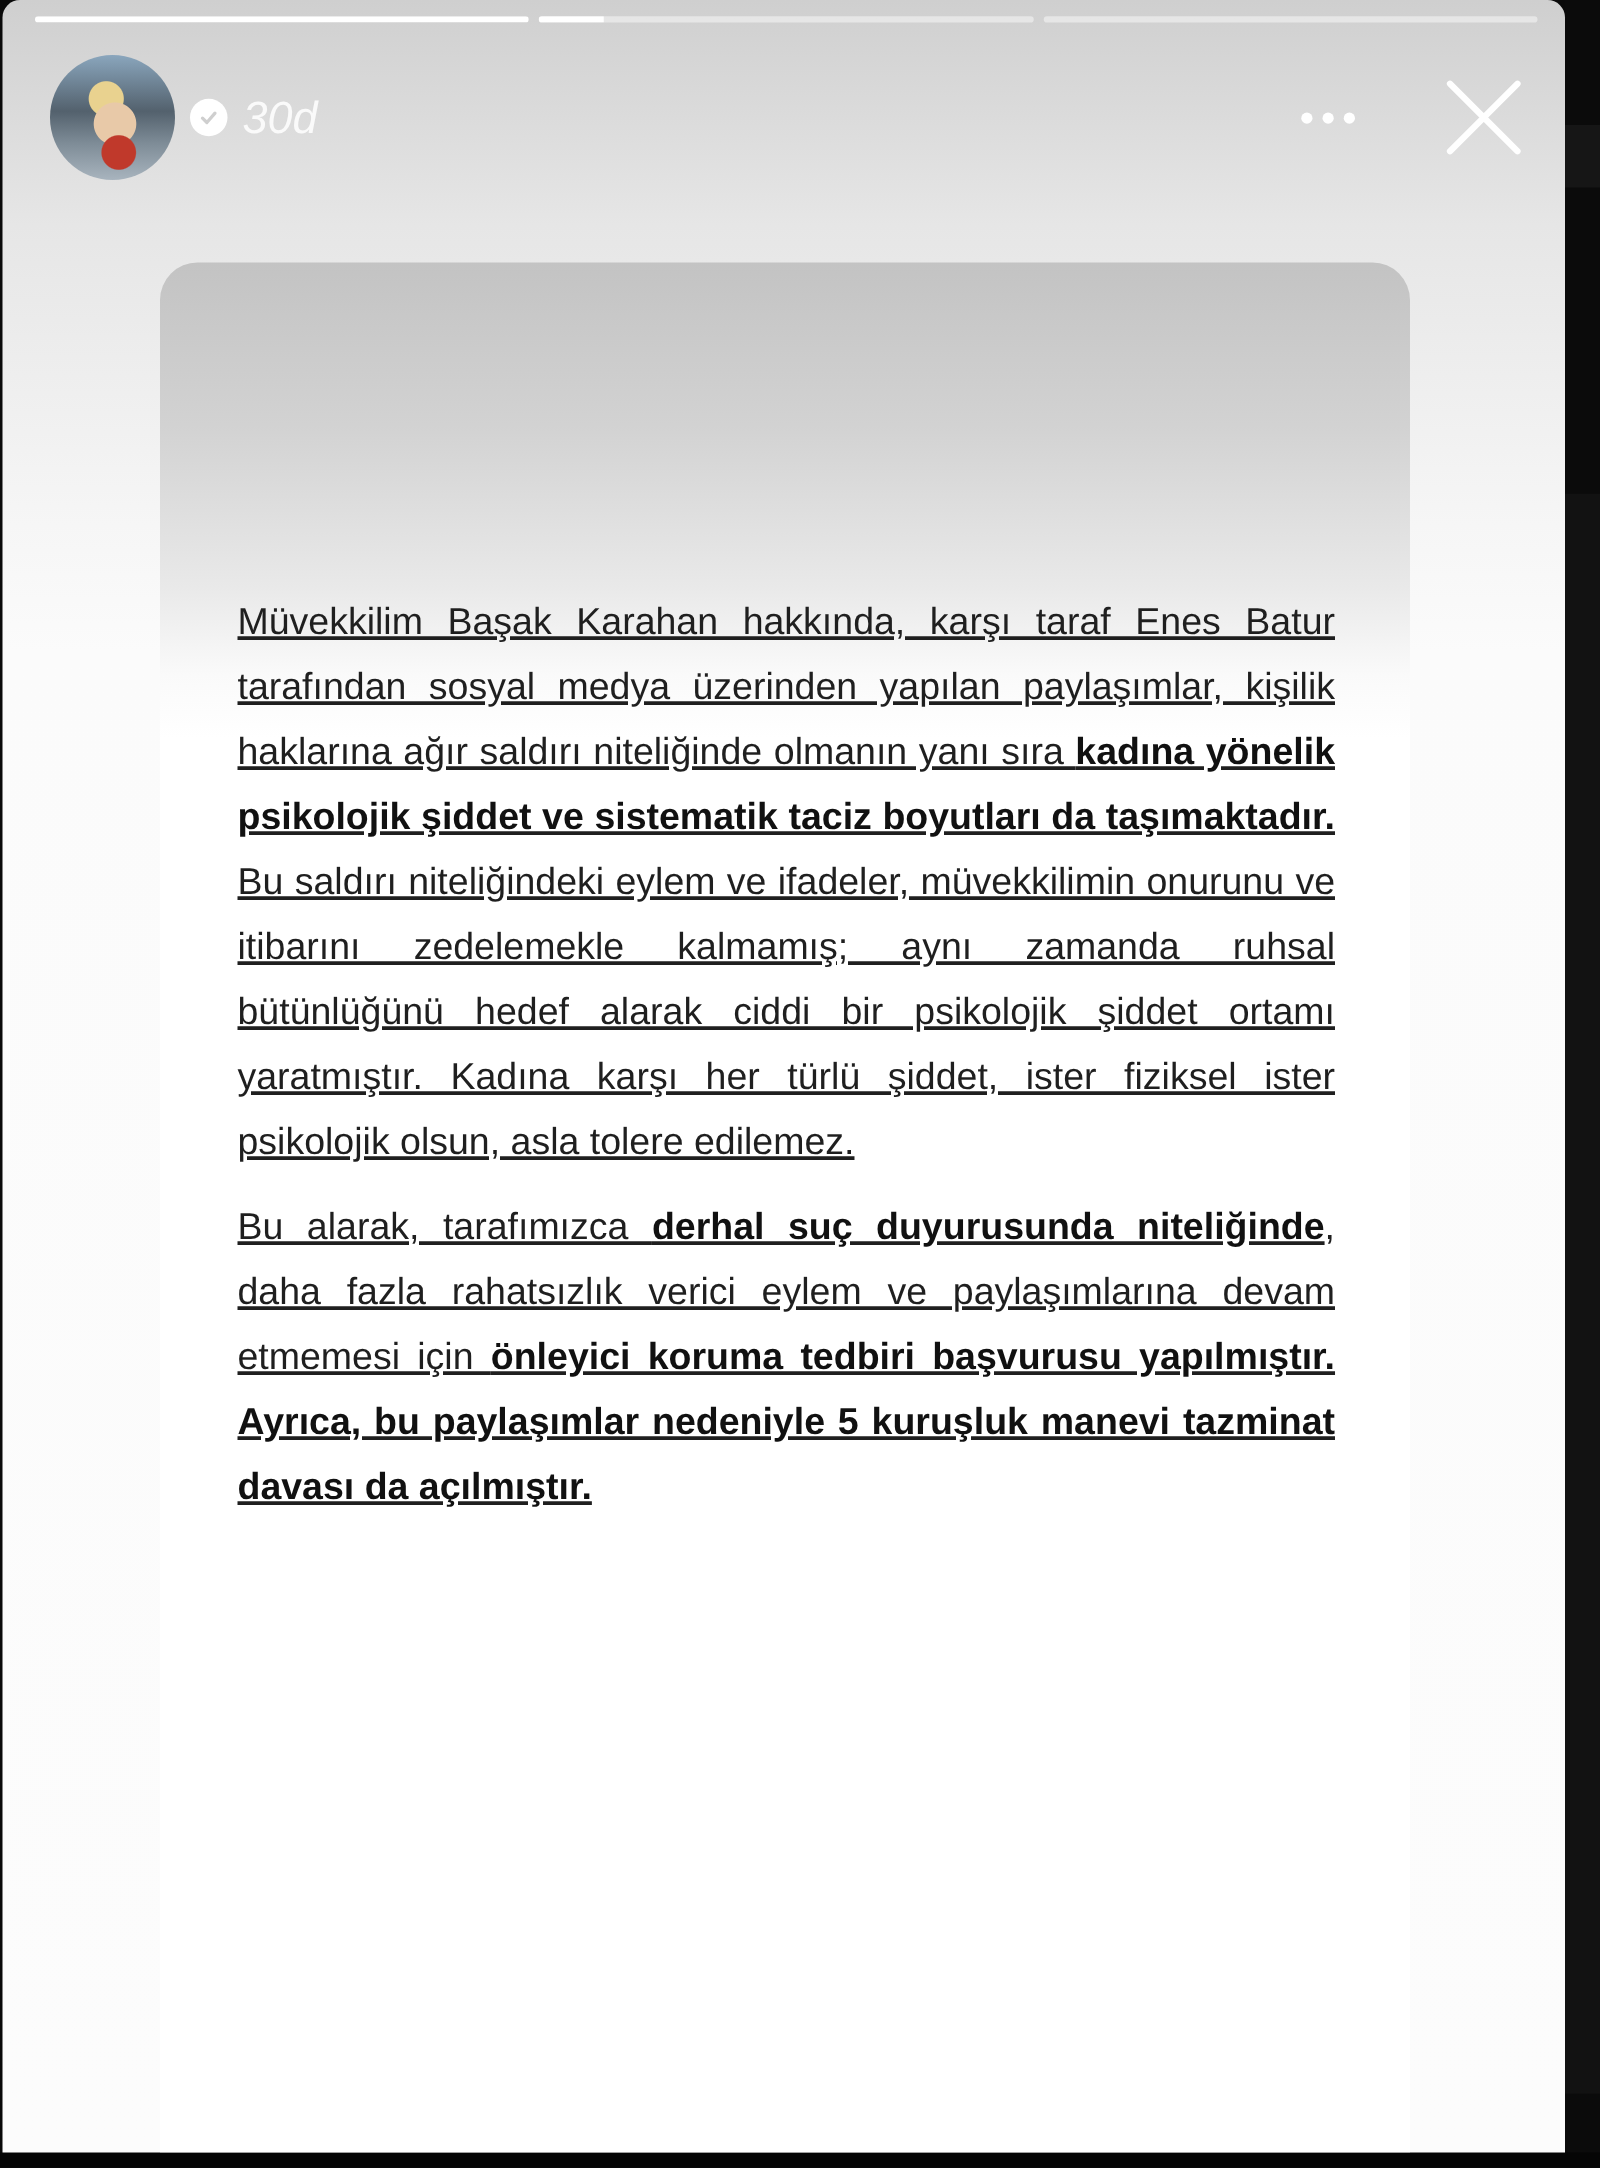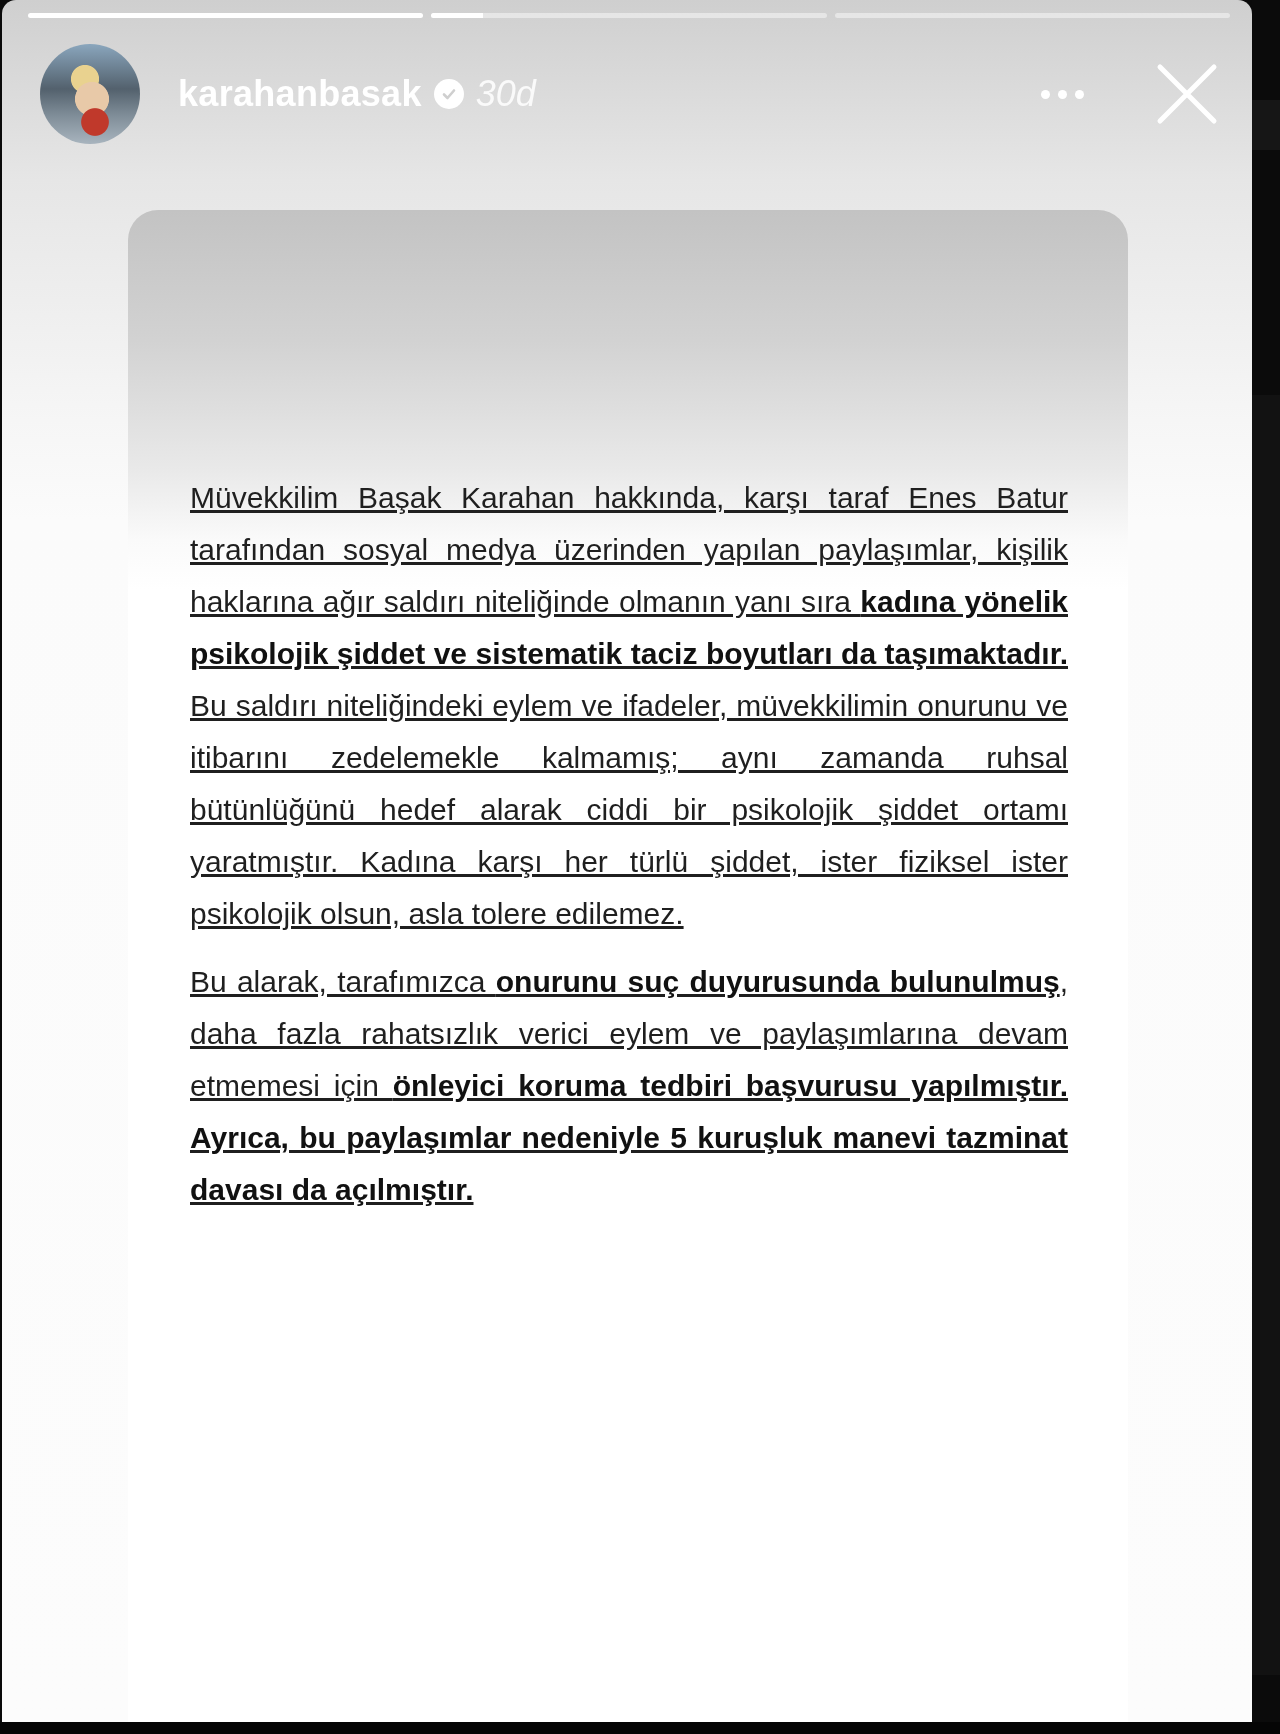--- a/index.html
+++ b/index.html
@@ -84,21 +84,20 @@
     <div class="seg">
         <div class="fill" style="width: 13%;"></div>
       </div>
     <div class="seg">
         <div class="fill" style="width: 0%;"></div>
       </div>
   </div>
 
   <div class="header">
     <div class="avatar"></div>
-    <span class="username">karahanbasak</span>
     <span class="verified">
       <svg viewBox="0 0 20 20">
           <path d="M5 10.5 L8.5 14 L15 6.5" fill="none" stroke="#cfcfcf" stroke-width="2.6" stroke-linecap="round" stroke-linejoin="round"></path>
         </svg>
     </span>
     <span class="time">30d</span>
     <div class="spacer"></div>
     <div class="more">
       <span></span>
       <span></span>
@@ -108,16 +107,16 @@
       <svg viewBox="0 0 70 70">
         <path d="M8 8 L62 62 M62 8 L8 62" stroke="#ffffff" stroke-width="5" stroke-linecap="round"></path>
       </svg>
     </div>
   </div>
 
   <div class="card">
 
     <div class="doc">
       <p><span>Müvekkilim Başak Karahan hakkında, karşı taraf Enes Batur tarafından sosyal medya üzerinden yapılan paylaşımlar, kişilik haklarına ağır saldırı niteliğinde olmanın yanı sıra </span><b>kadına yönelik psikolojik şiddet ve sistematik taciz boyutları da taşımaktadır.</b><span> Bu saldırı niteliğindeki eylem ve ifadeler, müvekkilimin onurunu ve itibarını zedelemekle kalmamış; aynı zamanda ruhsal bütünlüğünü hedef alarak ciddi bir psikolojik şiddet ortamı yaratmıştır. Kadına karşı her türlü şiddet, ister fiziksel ister psikolojik olsun, asla tolere edilemez.</span></p>
-      <p><span>Bu alarak, tarafımızca </span><b>onurunu suç duyurusunda bulunulmuş</b><span>, daha fazla rahatsızlık verici eylem ve paylaşımlarına devam etmemesi için </span><b>önleyici koruma tedbiri başvurusu yapılmıştır. Ayrıca, bu paylaşımlar nedeniyle 5 kuruşluk manevi tazminat davası da açılmıştır.</b></p>
+      <p><span>Bu alarak, tarafımızca </span><b>derhal suç duyurusunda niteliğinde</b><span>, daha fazla rahatsızlık verici eylem ve paylaşımlarına devam etmemesi için </span><b>önleyici koruma tedbiri başvurusu yapılmıştır. Ayrıca, bu paylaşımlar nedeniyle 5 kuruşluk manevi tazminat davası da açılmıştır.</b></p>
     </div>
   </div>
 </div>
 
 </body></html>

